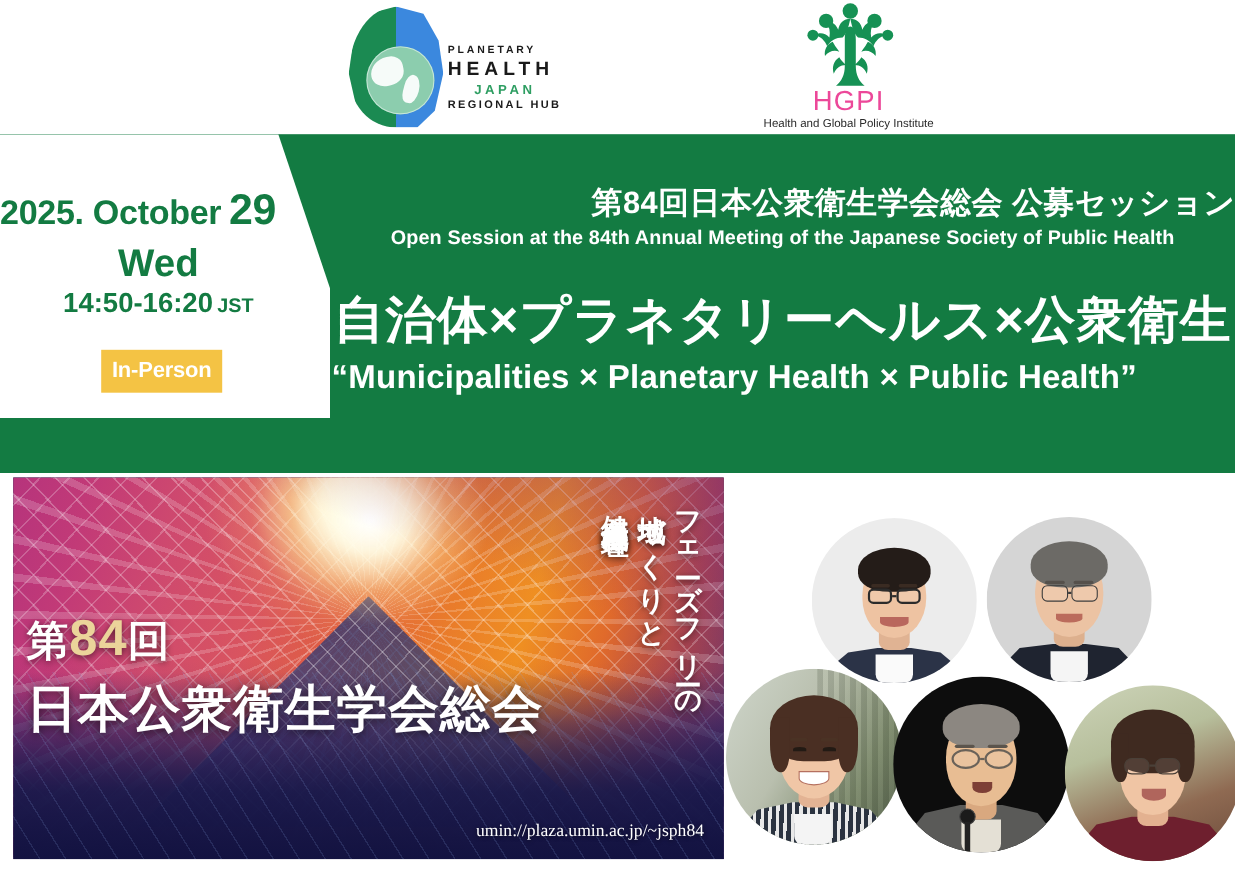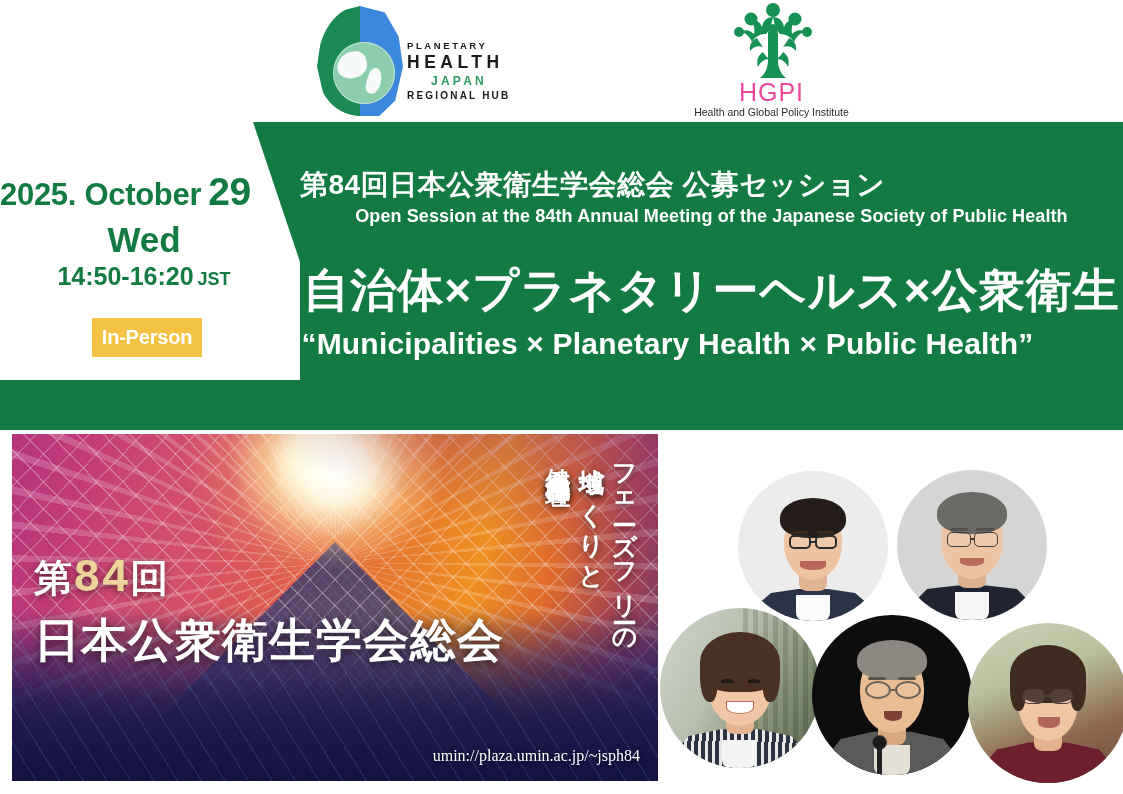--- a/index.html
+++ b/index.html
@@ -56,21 +56,21 @@
   .date-dow{ position:absolute; left:0; top:98px; width:288px; text-align:center;
     font-size:35px; font-weight:bold; }
   .date-time{ position:absolute; left:0; top:140px; width:288px; text-align:center;
     font-size:25px; font-weight:bold; white-space:nowrap;}
   .date-jst{ font-size:18px; font-weight:bold; margin-left:4px; }
   .badge{ position:absolute; left:92px; top:196px; width:110px; height:39px; background:#F4C344;
     color:#ffffff; font-size:20px; font-weight:bold; display:flex; align-items:center;
     justify-content:center; letter-spacing:-.2px;}
 
   .banner-right{ position:absolute; left:300px; top:0; width:823px; height:308px; color:#fff; }
-  .b-jp-head{ position:absolute; left:0; top:44px; width:823px; text-align:left;
+  .b-jp-head{ position:absolute; left:0; top:44px; width:823px; text-align:right;
     font-size:28px; font-weight:bold; letter-spacing:.5px; white-space:nowrap; }
   .b-en-head{ position:absolute; left:0; top:84px; width:823px; text-align:center;
     font-size:18px; font-weight:bold; letter-spacing:.1px; white-space:nowrap;}
   .b-jp-title{ position:absolute; left:0; top:138px; width:823px; text-align:center;
     font-size:46px; font-weight:bold; letter-spacing:1px; white-space:nowrap;}
   .b-en-title{ position:absolute; left:0; top:205px; width:735px; text-align:center;
     font-size:30px; font-weight:bold; letter-spacing:.2px; white-space:nowrap;}
 
   
   .conf{ position:absolute; left:12px; top:434px; width:646px; height:347px; overflow:hidden;
@@ -106,22 +106,22 @@
   .fuji-grid{ position:absolute; left:50%; top:108px; width:420px; height:210px; transform:translateX(-50%);
     clip-path:polygon(50% 0, 100% 100%, 0 100%);
     background:
       repeating-linear-gradient(46deg, rgba(255,255,255,.30) 0 1.3px, rgba(255,255,255,0) 1.3px 18px),
       repeating-linear-gradient(-46deg, rgba(255,255,255,.24) 0 1.3px, rgba(255,255,255,0) 1.3px 18px); }
   .navy{ position:absolute; left:0; bottom:0; width:100%; height:170px;
     background:linear-gradient(0deg, rgba(18,18,64,.97) 0%, rgba(24,24,74,.90) 36%, rgba(40,32,96,.52) 72%, rgba(60,40,110,0) 100%); }
   .navy-grid{ position:absolute; left:0; bottom:0; width:100%; height:170px;
     background:repeating-linear-gradient(58deg, rgba(130,160,220,.16) 0 1.2px, rgba(0,0,0,0) 1.2px 20px); }
 
-  .conf-title{ position:absolute; left:22px; top:122px; color:#fff;
-    font-family:Liberation Mono, monospace; }
+  .conf-title{ position:absolute; left:12px; top:122px; color:#fff;
+    font-family:Liberation Sans, sans-serif; }
   .ct-1{ font-size:38px; font-weight:bold; line-height:1; letter-spacing:1px;
     text-shadow:0 2px 7px rgba(0,0,0,.55); }
   .ct-84{ color:#EBD39A; font-size:46px; }
   .ct-2{ font-size:46px; font-weight:bold; line-height:1.08; letter-spacing:1px; margin-top:18px;
     text-shadow:0 2px 8px rgba(0,0,0,.6); }
 
   .vert-text{ position:absolute; top:14px; right:18px; display:flex; flex-direction:row-reverse;
     gap:2px; color:#fff; font-family:"Liberation Serif", serif;
     text-shadow:0 2px 6px rgba(0,0,0,.55); }
   .vcol{ writing-mode:vertical-rl; text-orientation:upright; font-size:25px; font-weight:bold;

